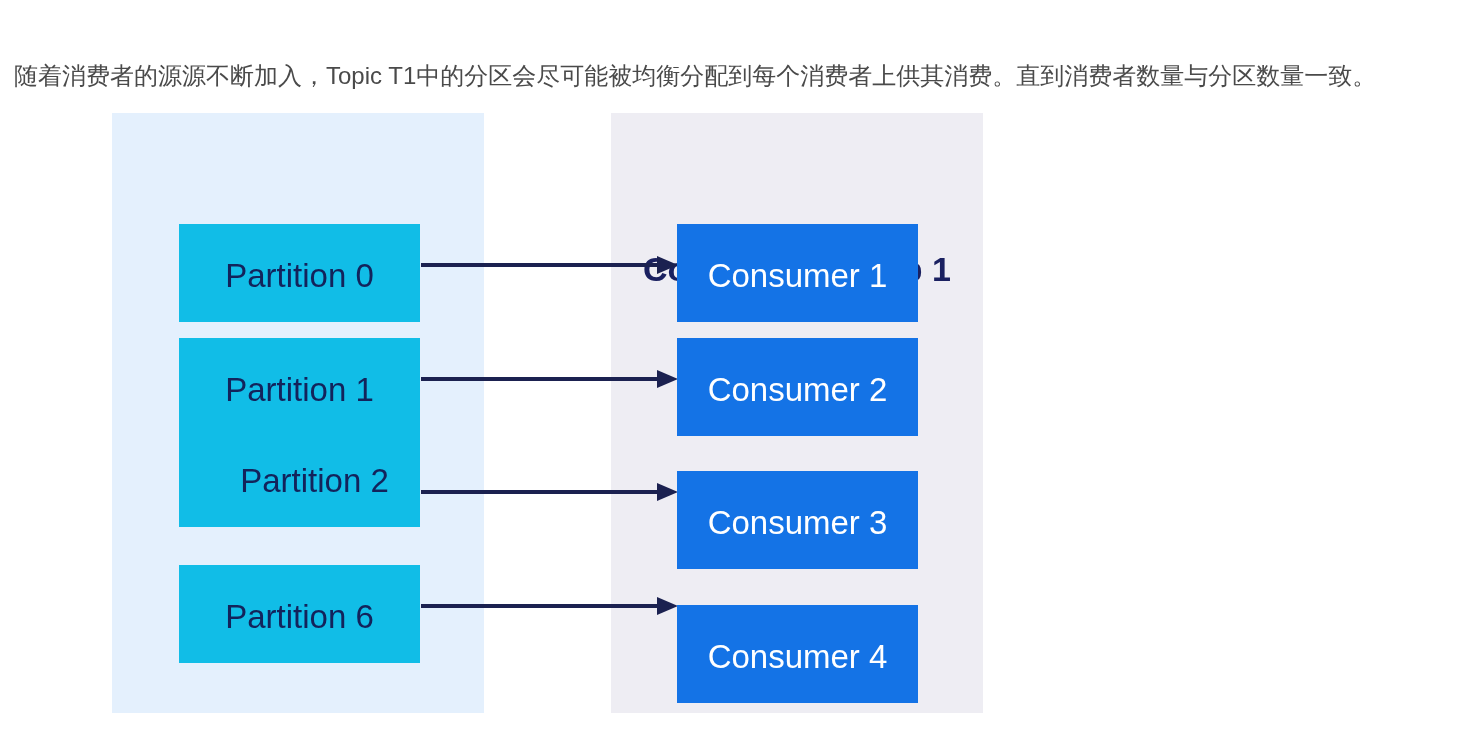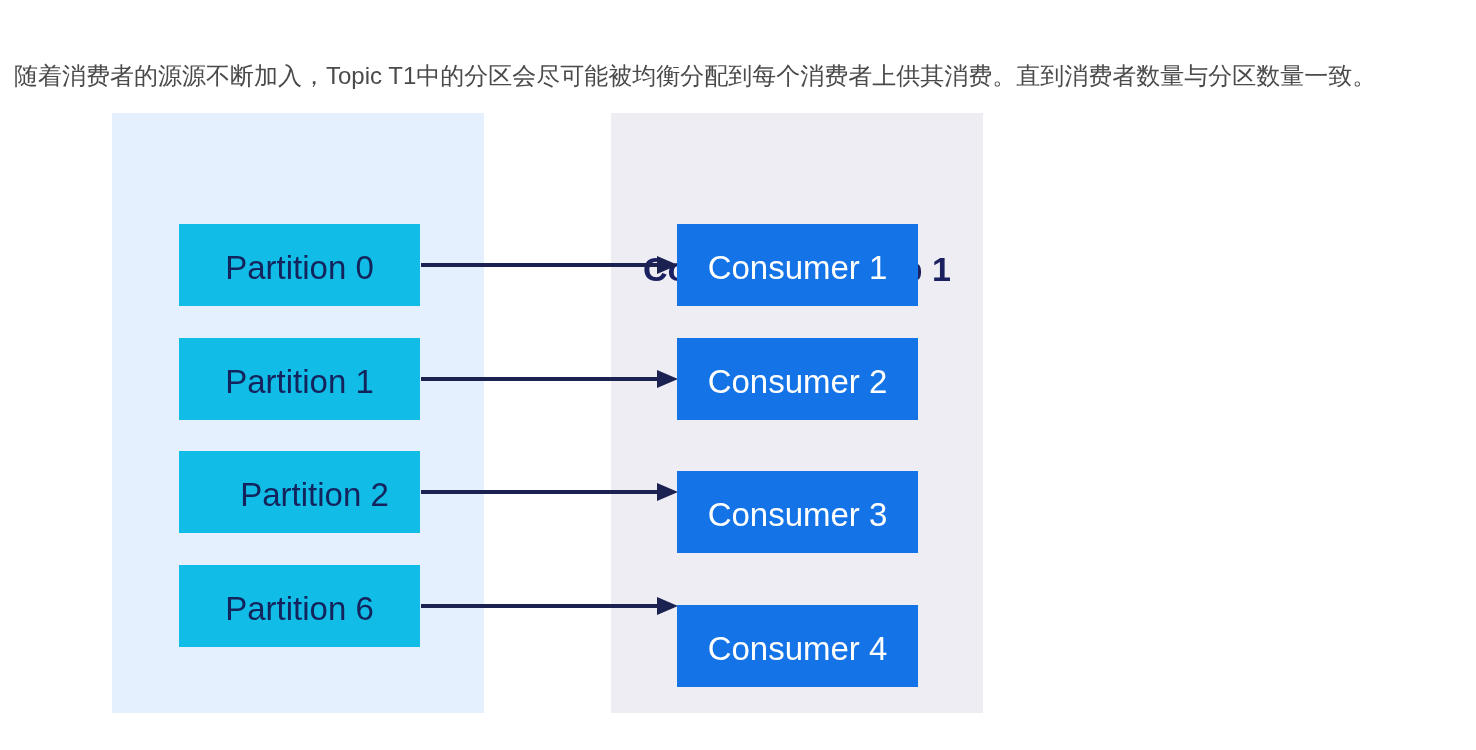--- a/index.html
+++ b/index.html
@@ -40,21 +40,21 @@
     width: 100%;
     text-align: center;
     font-size: 34px;
     font-weight: bold;
     color: var(--title-color);
     line-height: 40px;
   }
   .box {
     position: absolute;
     width: 241px;
-    height: 82px;
+    height: 98px;
     display: flex;
     align-items: center;
     justify-content: center;
     font-size: 33px;
     line-height: 33px;
     padding-top: 4px;
     box-sizing: border-box;
   }
   .partition-box {
     left: 179px;
@@ -98,21 +98,21 @@
     </div>
     <div id="diagram-rows">
         <div class="box partition-box" style="top: 224px;">Partition 0</div>
         <div class="arrow-line" style="top: 263px;"></div>
         <div class="arrow-head" style="top: 256px;"></div>
         <div class="box consumer-box" style="top: 224px; text-align: right;">Consumer 1</div>
         <div class="box partition-box" style="top: 338px; text-align: center;">Partition 1</div>
         <div class="arrow-line" style="top: 377px;"></div>
         <div class="arrow-head" style="top: 370px;"></div>
         <div class="box consumer-box" style="top: 338px;">Consumer 2</div>
-        <div class="box partition-box" style="top: 451px; padding-left: 30px;">Partition 2</div>
+        <div class="box partition-box" style="top: 429px; padding-left: 30px;">Partition 2</div>
         <div class="arrow-line" style="top: 490px;"></div>
         <div class="arrow-head" style="top: 483px;"></div>
         <div class="box consumer-box" style="top: 471px;">Consumer 3</div>
         <div class="box partition-box" style="top: 565px;">Partition 6</div>
         <div class="arrow-line" style="top: 604px;"></div>
         <div class="arrow-head" style="top: 597px;"></div>
         <div class="box consumer-box" style="top: 565px; margin-top: 40px;">Consumer 4</div>
       </div>
   </div>
 </div>

